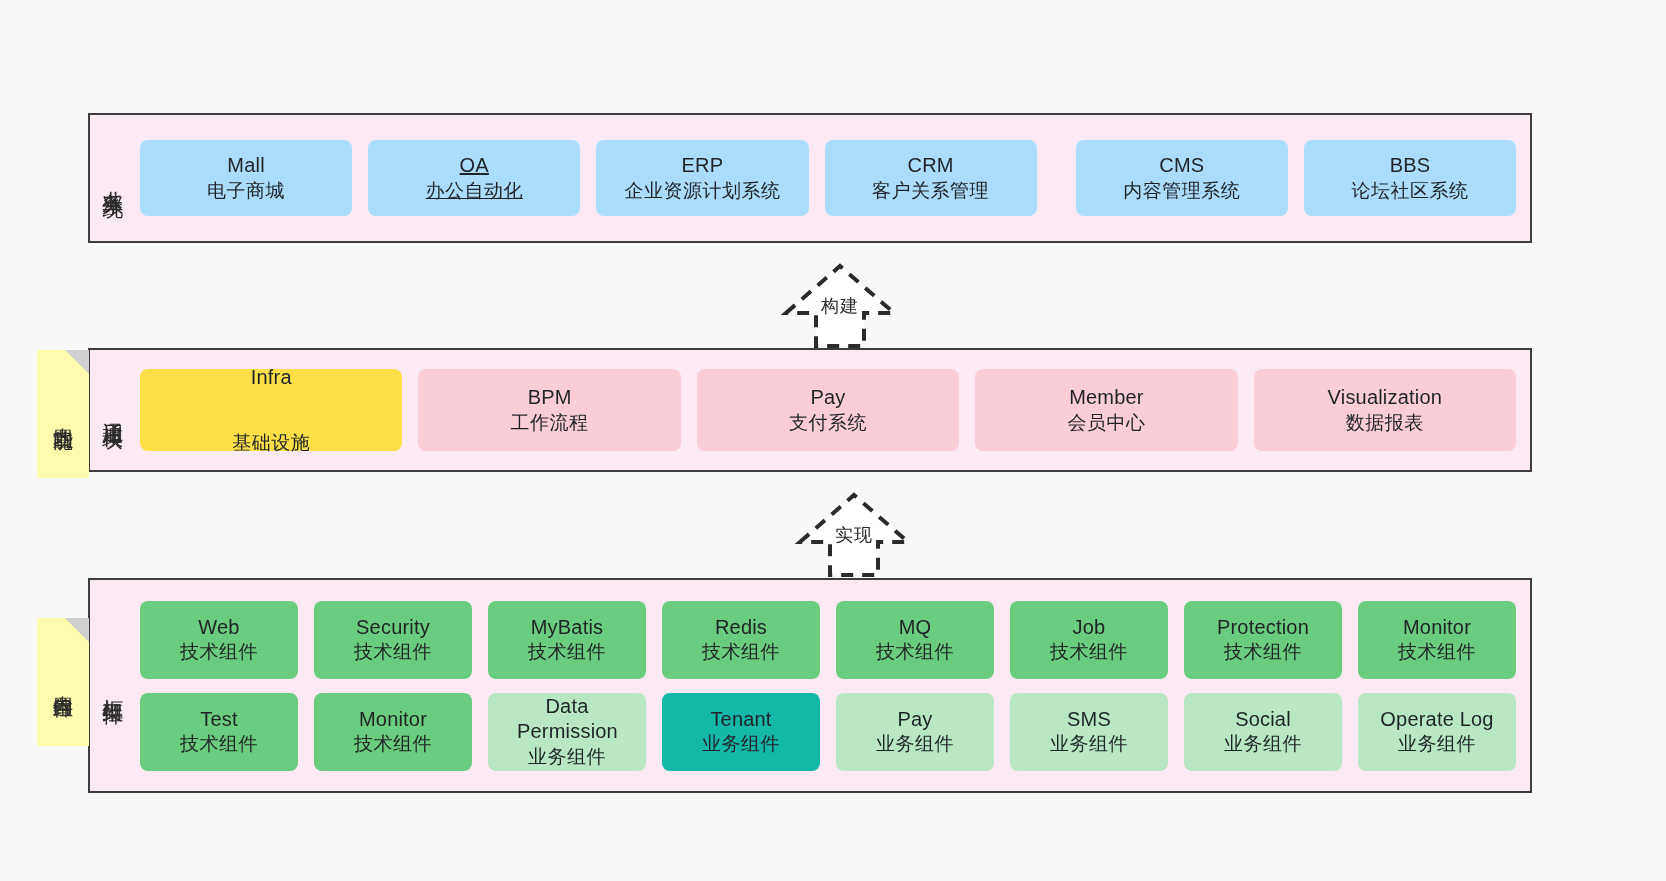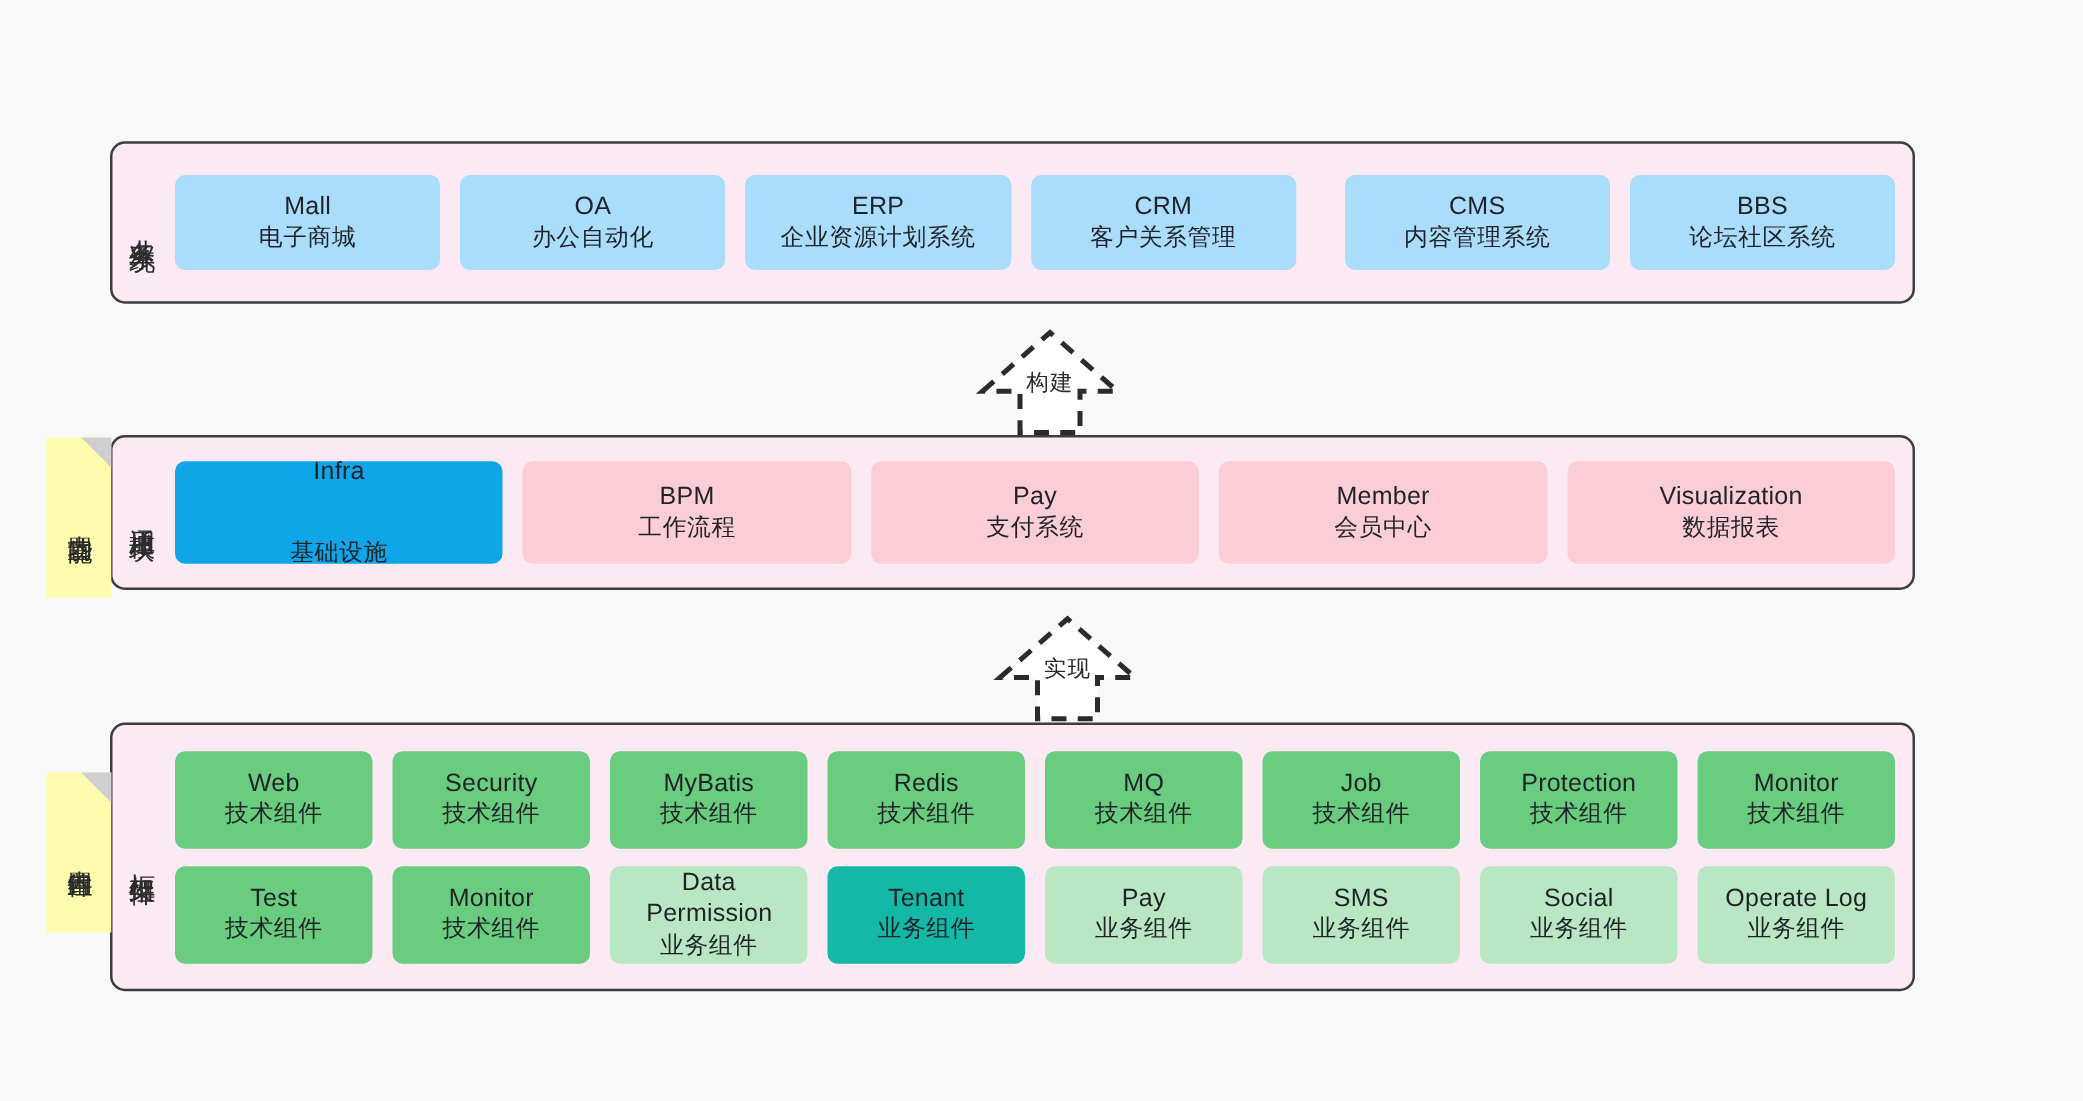--- a/index.html
+++ b/index.html
@@ -18,21 +18,21 @@
     height: 881px;
     background: #f8f8f8;
   }
 
   
   .layer {
     position: absolute;
     box-sizing: border-box;
     background: #fbeaf4;
     border: 2px solid #3d3d3d;
-    border-radius: 12px;
+    border-radius: 0;
     display: flex;
     flex-direction: row;
     align-items: stretch;
   }
 
   .layer-title {
     flex: 0 0 auto;
     width: 46px;
     display: flex;
     align-items: center;
@@ -146,21 +146,21 @@
 <div id="canvas">
 
   <div class="layer layer-biz" style="left:88px; top:113px; width:1444px; height:130px;">
     <div class="layer-title">业务系统</div>
     <div class="layer-body">
       <div class="row">
         <div class="card" style="background:#aadcfb;">
           <div class="en">Mall</div>
           <div class="cn">电子商城</div>
         </div>
-        <div class="card" style="background:#aadcfb;">
+        <div class="card" style="background:#aadcfb;text-decoration:underline;">
           <div class="en">OA</div>
           <div class="cn">办公自动化</div>
         </div>
         <div class="card" style="background:#aadcfb;">
           <div class="en">ERP</div>
           <div class="cn">企业资源计划系统</div>
         </div>
         <div class="card" style="background:#aadcfb;">
           <div class="en">CRM</div>
           <div class="cn">客户关系管理</div>
@@ -186,21 +186,21 @@
 
   <div class="note" style="left:37px; top:350px; width:52px; height:128px;">
     <span>内置功能</span>
     <span class="fold"></span>
   </div>
 
   <div class="layer layer-mod" style="left:88px; top:348px; width:1444px; height:124px;">
     <div class="layer-title">通用模块</div>
     <div class="layer-body">
       <div class="row">
-        <div class="card" style="background:#0ea5e9;gap:41px;">
+        <div class="card" style="background:#fde047;gap:41px;">
           <div class="en">Infra</div>
           <div class="cn">基础设施</div>
         </div>
         <div class="card" style="background:#fbcdd6;">
           <div class="en">BPM</div>
           <div class="cn">工作流程</div>
         </div>
         <div class="card" style="background:#fbcdd6;">
           <div class="en">Pay</div>
           <div class="cn">支付系统</div>

